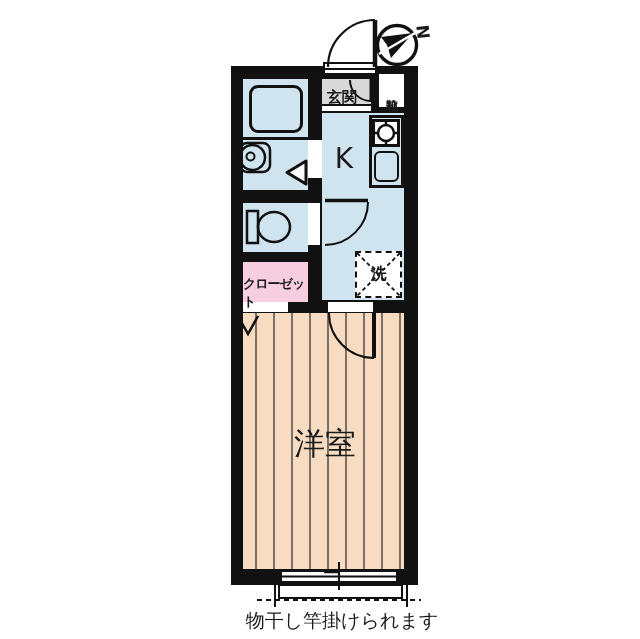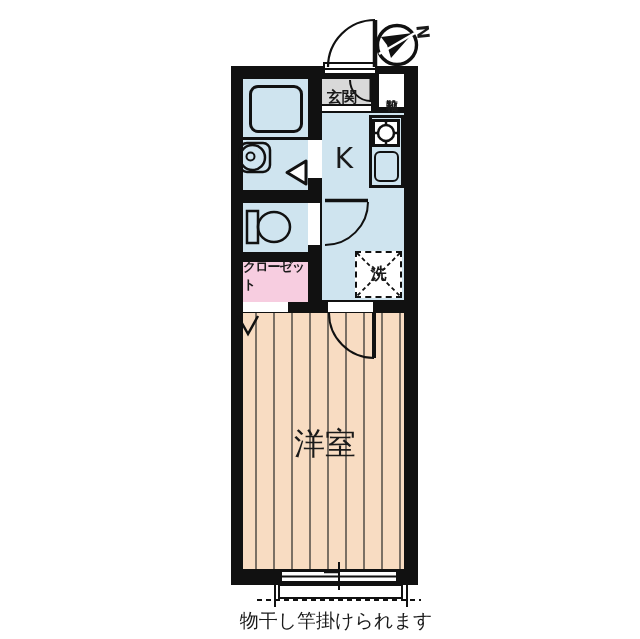--- a/index.html
+++ b/index.html
@@ -37,23 +37,23 @@
   #room-zone{left:243px;top:313px;width:161px;height:256px;
     background-color:var(--peach);
     background-image:repeating-linear-gradient(90deg,transparent 0 12px,var(--stripe) 12px 14px,transparent 14px 18px);}
   #window{left:280px;top:570px;width:118px;height:13px;background:#fff;border:2px solid var(--wall);box-sizing:border-box;z-index:2;}
   #balcony{left:278px;top:584px;width:125px;height:15px;background:#fff;border:2px solid var(--wall);box-sizing:border-box;z-index:2;}
   
   #genkan-label{left:322px;top:79px;width:40px;height:36px;font-size:15px;font-weight:600;}
   #shoebox-label{left:379px;top:75px;width:25px;height:32px;font-size:12px;font-weight:600;writing-mode:vertical-rl;text-orientation:upright;letter-spacing:1px;}
   #kitchen-label{left:322px;top:139px;width:44px;height:38px;font-size:28px;font-weight:400;}
   #laundry-label{left:355px;top:262px;width:47px;height:25px;font-size:16px;font-weight:600;background:transparent;}
-  #closet-label{left:243px;top:256px;width:65px;height:40px;font-size:13px;font-weight:600;letter-spacing:-1px;}
+  #closet-label{left:243px;top:273px;width:65px;height:40px;font-size:13px;font-weight:600;letter-spacing:-1px;}
   #room-label{left:243px;top:403px;width:164px;height:80px;flex-direction:column;font-size:31px;font-weight:500;line-height:37px;}
-  #balcony-note{left:236px;top:608px;width:200px;height:26px;font-size:19px;font-weight:500;letter-spacing:0px;}
+  #balcony-note{left:242px;top:608px;width:200px;height:26px;font-size:19px;font-weight:500;letter-spacing:0px;}
   #north-letter{left:412px;top:21px;width:22px;height:22px;font-size:17px;font-weight:700;transform:rotate(84deg);}
   svg.overlay{position:absolute;left:0;top:0;z-index:3;}
 </style>
 </head>
 <body>
 
 <div id="stage">
 
   <div class="abs walls" id="outer-walls"></div>
 

